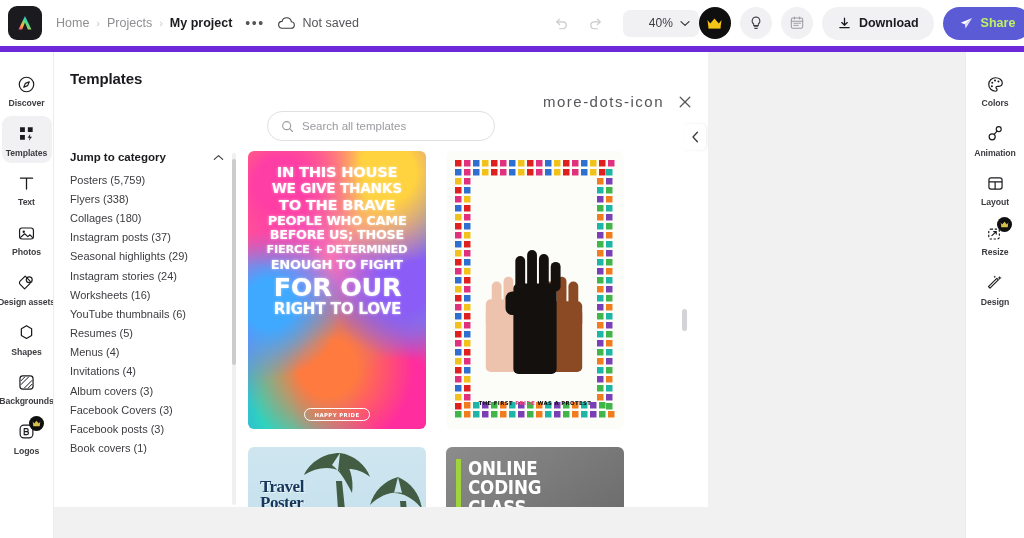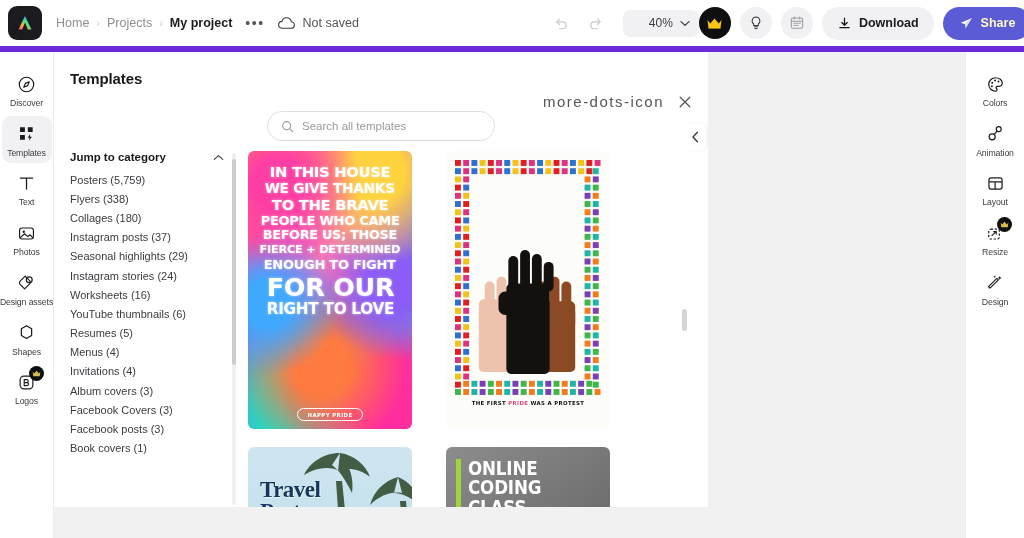--- a/index.html
+++ b/index.html
@@ -49,39 +49,39 @@
   .circ.grey { background: #f1f1f3; }
   .btn-download {
     display: flex; align-items: center; gap: 7px; height: 33px; padding: 0 15px;
     border-radius: 17px; background: #f1f1f3; cursor: pointer;
   }
   .btn-download span { font-size: 12.5px; color: #1b1b1f; font-weight: bold; }
   .btn-share {
     display: flex; align-items: center; gap: 7px; height: 33px; padding: 0 16px;
     border-radius: 17px; background: #5b5bd6; cursor: pointer;
   }
-  .btn-share span { font-size: 12.5px; color: #fef9c3; font-weight: bold; }
+  .btn-share span { font-size: 12.5px; color: #bef264; font-weight: bold; }
 
   
   .rail {
     position: absolute; top: 52px; height: 486px; width: 54px;
     background: #ffffff; z-index: 35;
     display: flex; flex-direction: column; align-items: center;
     padding-top: 14px; gap: 2px; overflow: hidden;
   }
   .rail.left { left: 0; border-right: 1px solid #ececec; }
   .rail.right { right: 0; width: 59px; border-left: 1px solid #ececec; }
   .rail-item {
     width: 50px; padding: 7px 0 6px; border-radius: 9px;
     display: flex; flex-direction: column; align-items: center; gap: 4px;
     cursor: pointer; position: relative;
   }
   .rail.right .rail-item { width: 56px; }
   .rail-item.active { background: #f1f1f3; }
-  .rail-label { font-size: 8.7px; color: #3c3c41; line-height: 1; white-space: nowrap; letter-spacing: -0.1px; }
+  .rail-label { font-size: 8.7px; color: #3c3c41; line-height: 1; white-space: nowrap; letter-spacing: -0.1px; font-weight: bold; }
   .rail-ico { position: relative; width: 22px; height: 22px; display: flex; align-items: center; justify-content: center; }
   .crown-badge {
     position: absolute; right: -6px; top: -5px; width: 15px; height: 15px;
     border-radius: 50%; background: #0f0f10;
     display: flex; align-items: center; justify-content: center;
   }
 
   
   .canvas-area {
     position: absolute; left: 54px; top: 52px; right: 59px; bottom: 0;
@@ -131,21 +131,21 @@
   }
   .cat-scroll-thumb {
     position: absolute; left: 0; top: 6px; width: 4px; height: 206px;
     background: #cccccf; border-radius: 2px; cursor: grab;
   }
 
   
   .grid-col { flex: 1; position: relative; padding-left: 4px; }
   .grid { display: grid; grid-template-columns: 178px 178px; gap: 18px 20px; }
   .tpl-card {
-    width: 164px; height: 278px; border-radius: 6px; overflow: hidden;
+    width: 178px; height: 278px; border-radius: 6px; overflow: hidden;
     position: relative; cursor: pointer; background: #ddd;
   }
 
   
   .c1 {
     background:
       radial-gradient(circle at 18% 12%, #ff3ea5 0 9%, transparent 30%),
       radial-gradient(circle at 78% 8%, #ffd23f 0 10%, transparent 32%),
       radial-gradient(circle at 12% 55%, #3fa9ff 0 11%, transparent 34%),
       radial-gradient(circle at 88% 48%, #8b5cf6 0 12%, transparent 36%),
@@ -187,21 +187,21 @@
   }
   .c2-caption i { font-style: normal; }
 
   
   .c3 {
     background: linear-gradient(180deg, #cfe6f0 0%, #bcdcea 55%, #a9cfdf 100%);
     position: relative;
   }
   .c3-title {
     position: absolute; left: 12px; top: 32px;
-    color: #16365c; font-weight: bold; font-size: 23px; line-height: 0.96;
+    color: #16365c; font-weight: bold; font-size: 17px; line-height: 0.96;
     font-family: "Liberation Serif", serif; letter-spacing: -0.5px;
     text-shadow: 1px 1px 0 rgba(255,255,255,.65);
   }
 
   
   .c4 {
     background: linear-gradient(145deg, #8c8c8c 0%, #6e6e6e 45%, #4a4a4a 100%);
     position: relative; padding: 12px 10px;
   }
   .c4-bar { position: absolute; left: 10px; top: 12px; width: 5px; height: 60px; background: #9fd43a; }
@@ -379,20 +379,29 @@
 
     <div class="rail-item">
       <span class="rail-ico">
         <svg width="19" height="19" viewBox="0 0 20 20">
           <path d="M10 2.8 15.4 6v7.1L10 16.3 4.6 13.1V6z" fill="none" stroke="#1b1b1f" stroke-width="1.3" stroke-linejoin="round"></path>
         </svg>
       </span>
       <span class="rail-label">Shapes</span>
     </div>
 
+    <div class="rail-item">
+      <span class="rail-ico">
+        <svg width="19" height="19" viewBox="0 0 20 20">
+          <rect x="3.1" y="3.1" width="13.8" height="13.8" rx="3" fill="none" stroke="#1b1b1f" stroke-width="1.25"></rect>
+          <path d="M4 12.4 12.4 4M7.6 16 16 7.6M4 8.4 8.4 4M11.6 16 16 11.6" stroke="#1b1b1f" stroke-width="1.05"></path>
+        </svg>
+      </span>
+      <span class="rail-label">Backgrounds</span>
+    </div>
 
     <div class="rail-item">
       <span class="rail-ico">
         <svg width="19" height="19" viewBox="0 0 20 20">
           <rect x="3.3" y="3.3" width="13.4" height="13.4" rx="4" fill="none" stroke="#1b1b1f" stroke-width="1.25"></rect>
           <path d="M7.6 6.9h2.6a1.6 1.6 0 0 1 0 3.2H7.6zM7.6 10.1h2.9a1.6 1.6 0 0 1 0 3.2H7.6z" fill="none" stroke="#1b1b1f" stroke-width="1.2" stroke-linejoin="round"></path>
         </svg>
         <span class="crown-badge">
           <svg width="9" height="7" viewBox="0 0 18 14">
             <path d="M1.4 3.2 4.4 7 9 1.6 13.6 7l3-3.8-1.2 8.6H2.6z" fill="#d9c04a"></path>

